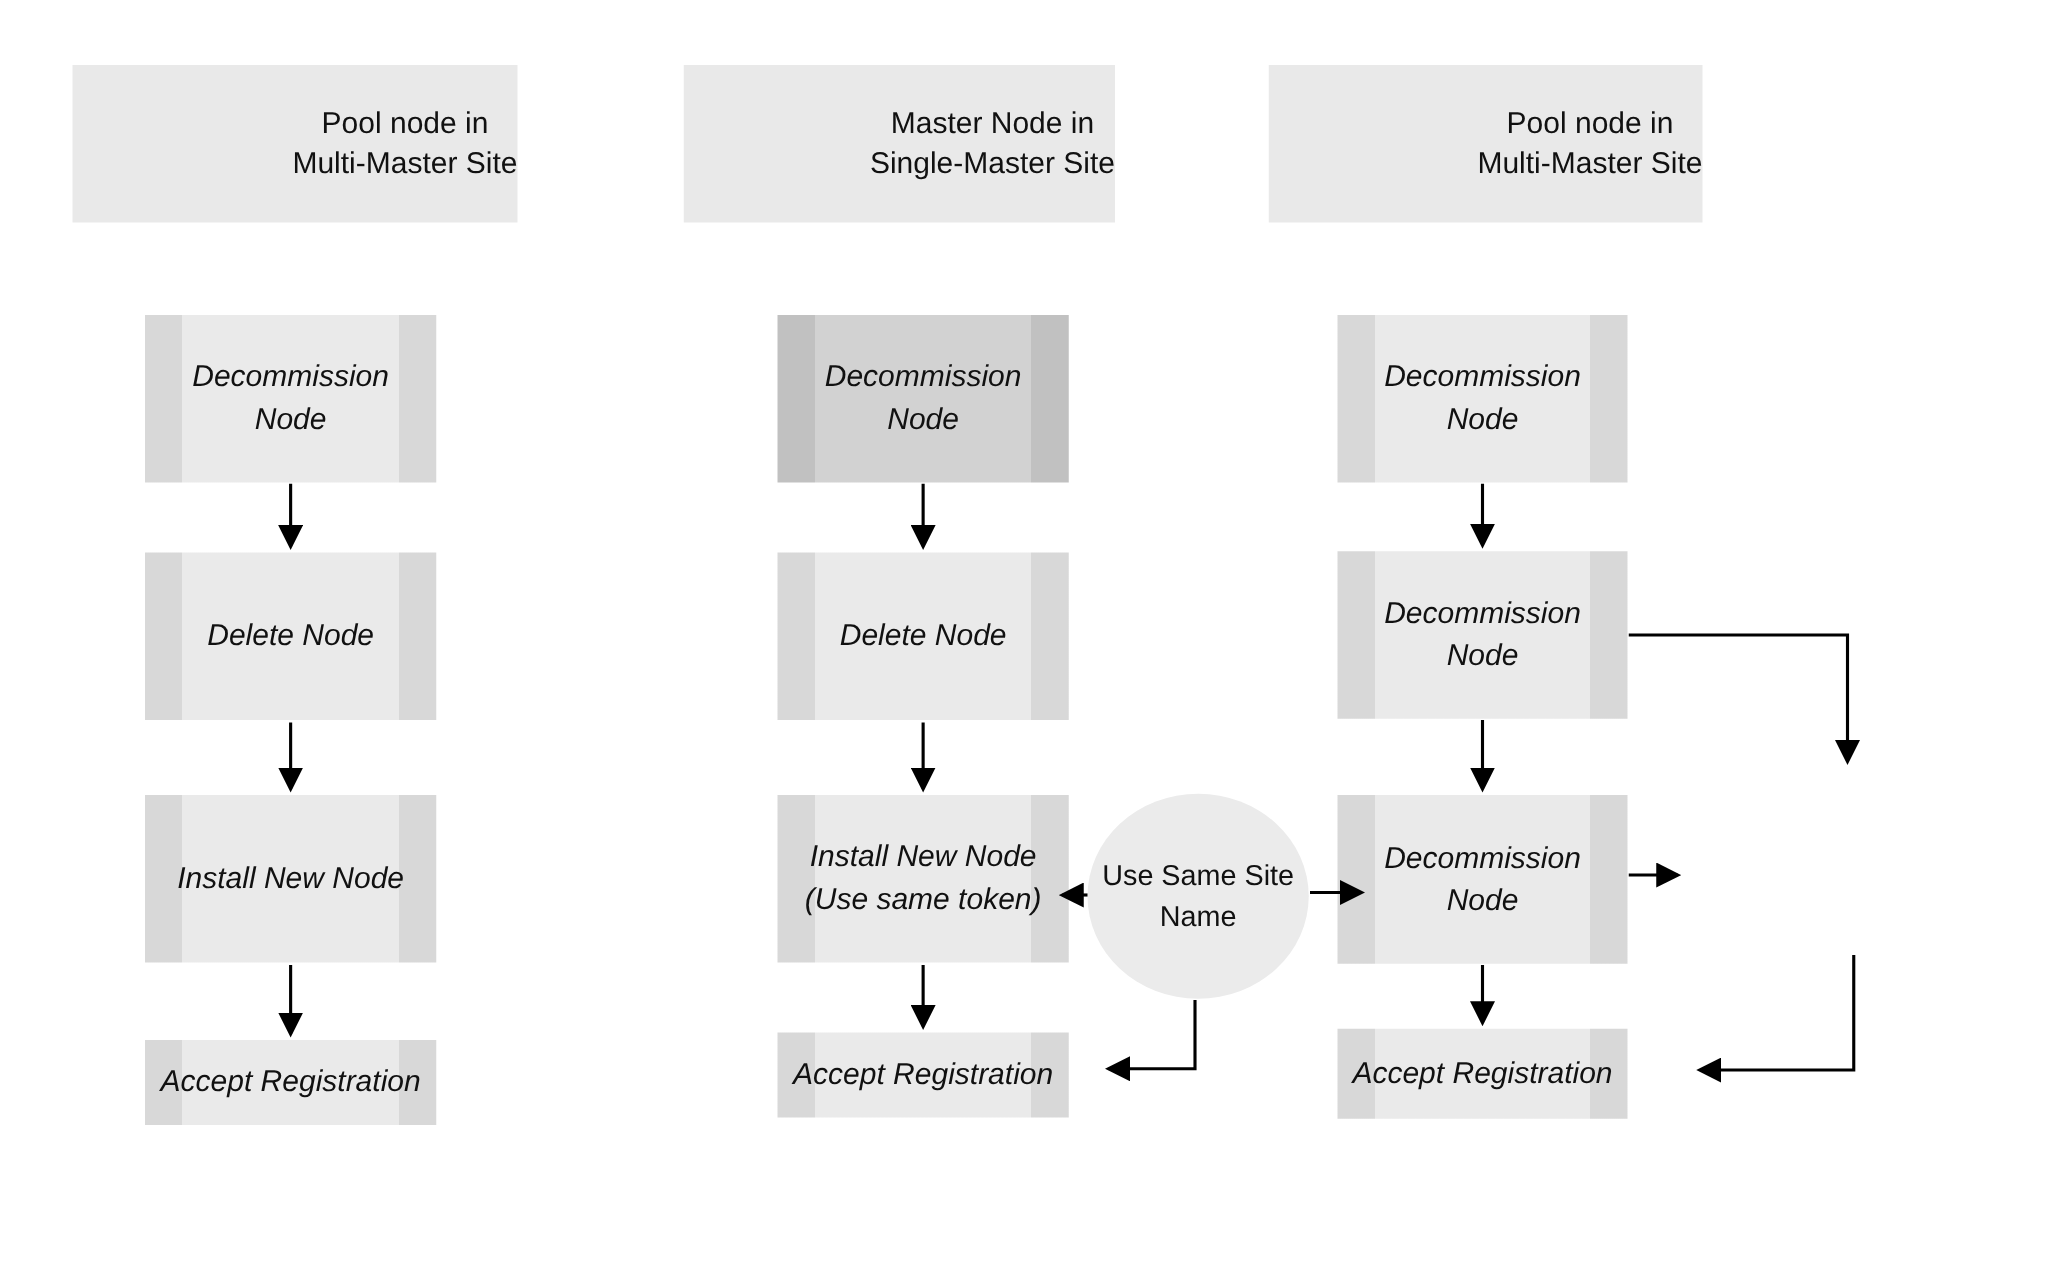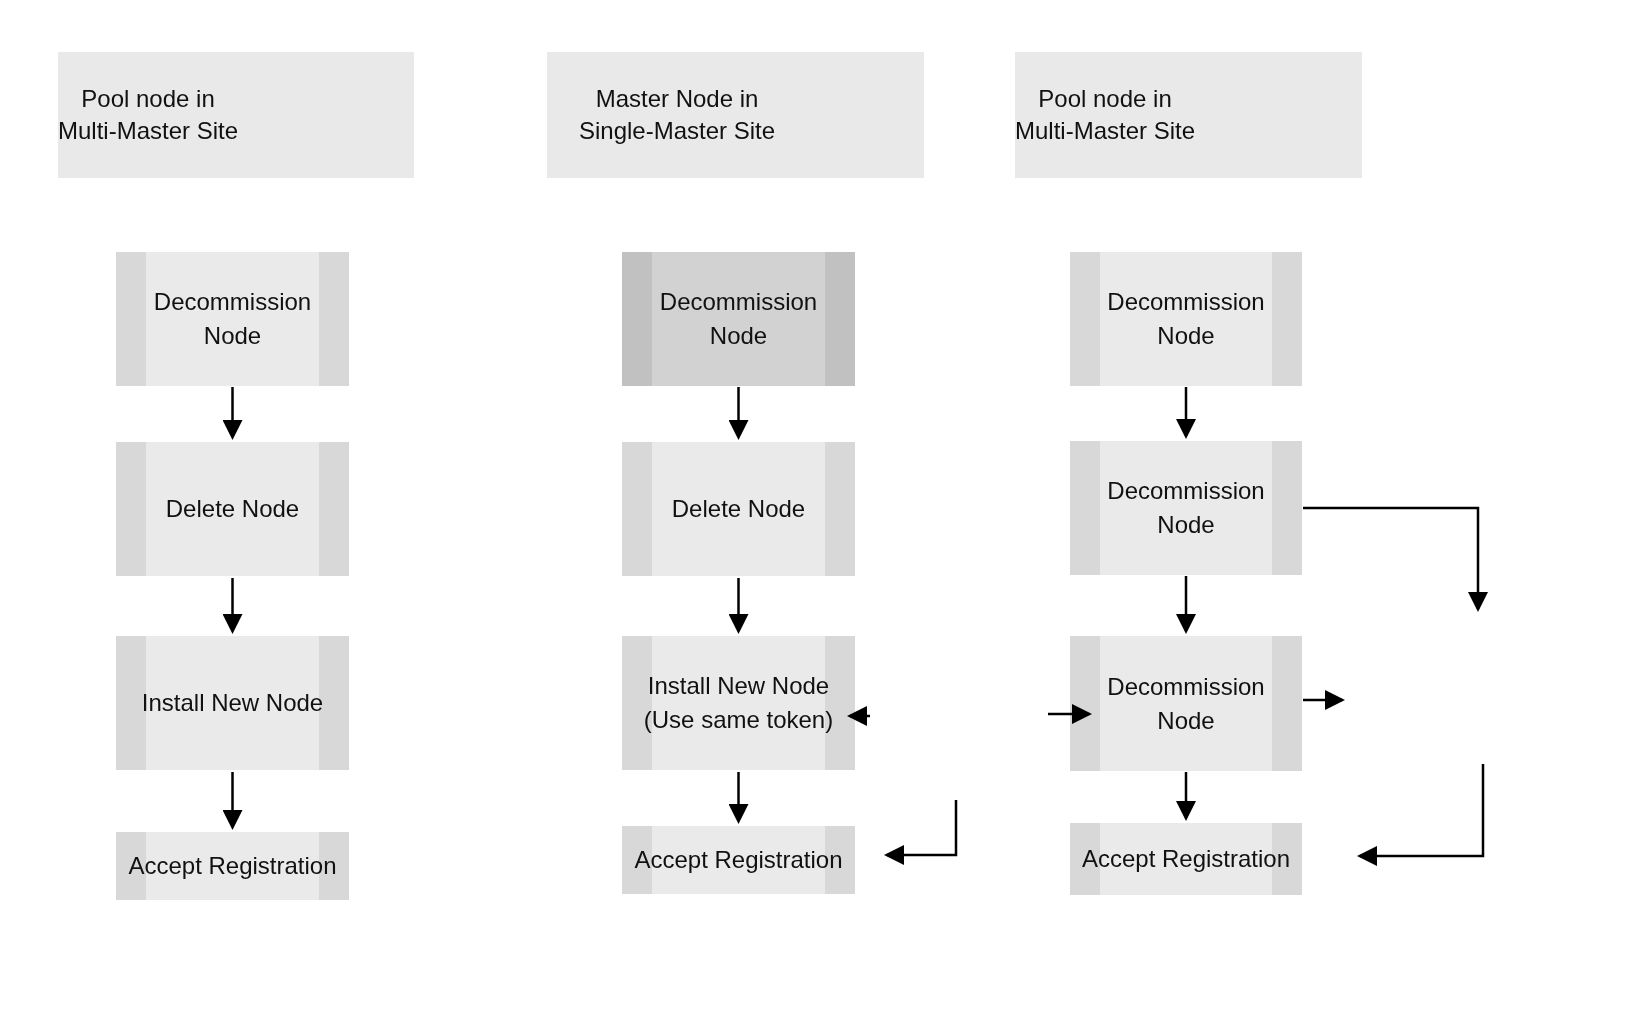--- a/index.html
+++ b/index.html
@@ -25,40 +25,41 @@
     height: 1014px;
     background: var(--background);
     overflow: hidden;
   }
   .label { white-space: pre-line; }
   .col-header {
     position: absolute;
     background: var(--header-fill);
     display: flex;
     align-items: center;
-    justify-content: flex-start;
+    justify-content: flex-end;
     text-align: center;
     font-size: 24px;
     line-height: 32px;
   }
   .step {
     position: absolute;
     --bar: var(--box-bar);
     --fill: var(--box-fill);
     background: linear-gradient(
       to right,
       var(--bar) 0 30px,
       var(--fill) 30px calc(100% - 30px),
       var(--bar) calc(100% - 30px) 100%);
     display: flex;
     align-items: center;
     justify-content: center;
     text-align: center;
     font-size: 24px;
     line-height: 34px;
+    font-style: italic;
   }
   .step.dark {
     --bar: var(--box-bar-dark);
     --fill: var(--box-fill-dark);
   }
   .note-circle, .note-ellipse {
     position: absolute;
     background: var(--shape-fill);
     border-radius: 50%;
     display: flex;
@@ -81,21 +82,21 @@
 </style>
 </head>
 <body>
 
 <div class="canvas">
 
   <div class="col-header" style="left:58px; top:52px; width:356px; height:126px;">
     <span class="label">Pool node in
 Multi-Master Site</span>
   </div>
-  <div class="col-header" style="left:547px; top:52px; width:345px; height:126px;padding-left:32px;">
+  <div class="col-header" style="left:547px; top:52px; width:345px; height:126px;">
     <span class="label">Master Node in
 Single-Master Site</span>
   </div>
   <div class="col-header" style="left:1015px; top:52px; width:347px; height:126px;">
     <span class="label">Pool node in
 Multi-Master Site</span>
   </div>
 
   <div class="step" style="left:116px; top:252px; width:233px; height:134px;">
     <span class="label">Decommission
@@ -135,20 +136,24 @@
 Node</span>
   </div>
   <div class="step" style="left:1070px; top:636px; width:232px; height:135px;">
     <span class="label">Decommission
 Node</span>
   </div>
   <div class="step" style="left:1070px; top:823px; width:232px; height:72px;">
     <span class="label">Accept Registration</span>
   </div>
 
+  <div class="note-circle" style="left:870px; top:635px; width:177px; height:164px;">
+    <span class="label">Use Same Site
+Name</span>
+  </div>
 
   <svg class="overlay" width="1646" height="1014" viewBox="0 0 1646 1014" aria-hidden="true">
     <defs>
       <marker id="ah" viewBox="0 0 10 10" refX="8.5" refY="5" markerWidth="8" markerHeight="8" orient="auto-start-reverse">
         <path d="M0,0 L10,5 L0,10 z" style="fill:var(--line); stroke:none;"></path>
       </marker>
     </defs>
 
     <path d="M232.5,387 V437" marker-end="url(#ah)"></path>
     <path d="M232.5,578 V631" marker-end="url(#ah)"></path>

